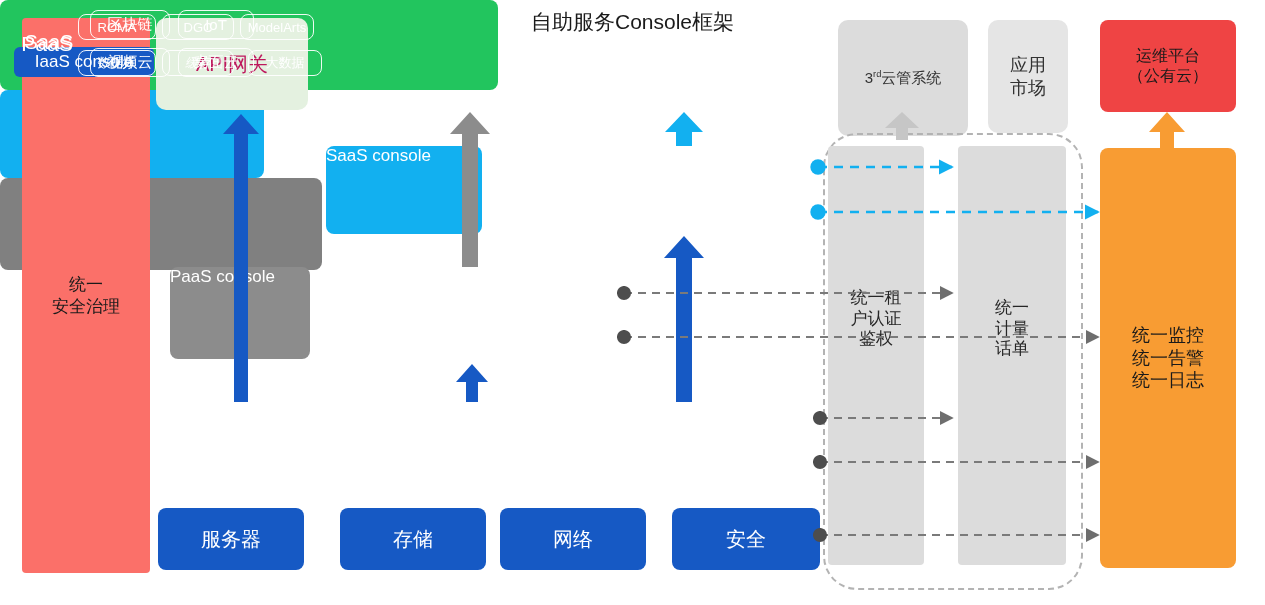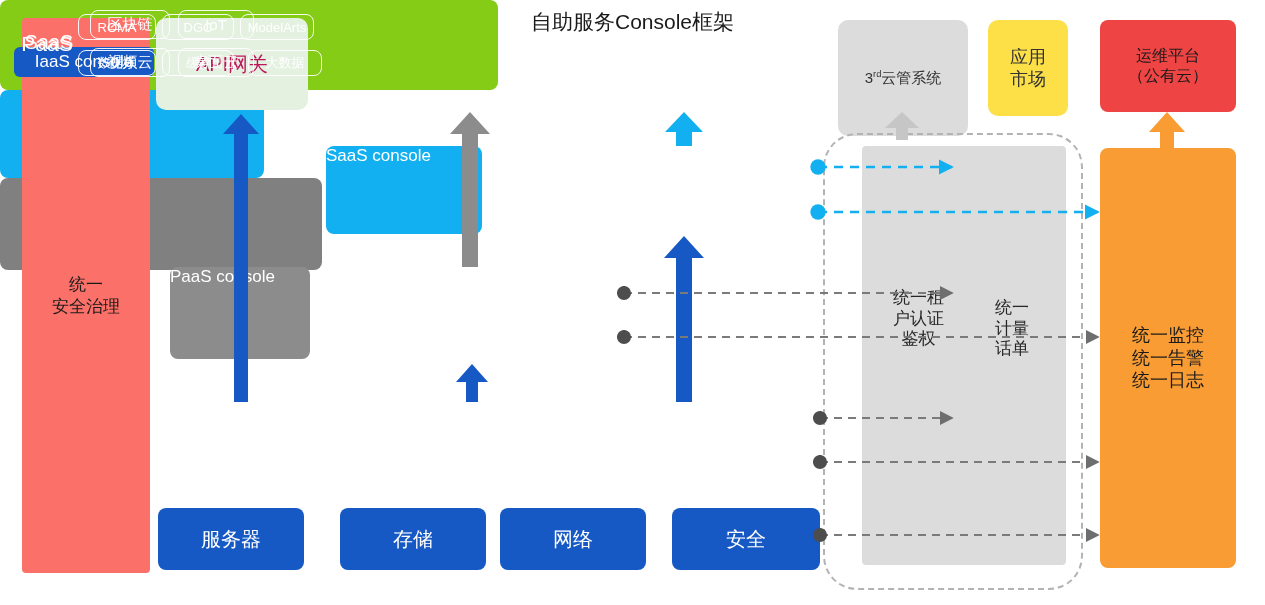--- a/index.html
+++ b/index.html
@@ -7,30 +7,30 @@
   #stage{position:relative;width:1265px;height:605px;background:#fff;overflow:hidden;}
   .box{position:absolute;box-sizing:border-box;display:flex;align-items:center;justify-content:center;text-align:center;line-height:1.25;}
 
   
   .gov{left:22px;top:18px;width:128px;height:555px;background:#fb7069;border-radius:4px;color:#1a1a1a;font-size:17px;}
 
   
   .apigw{left:156px;top:18px;width:152px;height:92px;background:#e4f1e0;border-radius:10px;color:#be185d;font-size:20px;}
 
   
-  .console{left:322px;top:20px;width:498px;height:90px;background:#84cc16;border-radius:8px;display:block;}
+  .console{left:322px;top:20px;width:498px;height:90px;background:#22c55e;border-radius:8px;display:block;}
   .console-title{position:absolute;left:0;right:0;top:8px;text-align:center;font-size:21px;color:#1a1a1a;}
   .cbtn{position:absolute;top:47px;height:30px;border-radius:6px;display:flex;align-items:center;justify-content:center;color:#fff;font-size:17px;}
   .cbtn.iaas{left:14px;width:140px;background:#1659c4;}
   .cbtn.paas{left:170px;width:140px;background:#8c8c8c;}
   .cbtn.saas{left:326px;width:156px;background:#12b0f0;}
 
   
   .g3rd{left:838px;top:20px;width:130px;height:116px;background:#dcdcdc;border-radius:10px;color:#333;font-size:15px;}
-  .gmkt{left:988px;top:20px;width:80px;height:96px;background:#fde047;border-radius:10px;color:#333;font-size:18px;}
+  .gmkt{left:988px;top:20px;width:80px;height:113px;background:#e5e5e5;border-radius:10px;color:#333;font-size:18px;}
 
   
   .ops-top{left:1100px;top:20px;width:136px;height:92px;background:#ef4444;border-radius:8px;color:#1a1a1a;font-size:16px;}
   .ops-side{left:1100px;top:148px;width:136px;height:420px;background:#f89c33;border-radius:8px;color:#1a1a1a;font-size:18px;}
 
   
   .saas{left:552px;top:146px;width:264px;height:88px;background:#12b0f0;border-radius:8px;display:block;}
   .saas-label{position:absolute;left:12px;top:31px;width:74px;text-align:center;color:#fff;font-size:20px;}
   .pill{position:absolute;box-sizing:border-box;border:1.6px solid rgba(255,255,255,.92);border-radius:8px;display:flex;align-items:center;justify-content:center;color:#fff;font-size:15px;}
   .saas .pill{height:29px;}
@@ -62,21 +62,21 @@
   
   .hw{top:508px;height:62px;background:#1659c4;border-radius:8px;color:#fff;font-size:20px;}
   .hw1{left:158px;width:146px;}
   .hw2{left:340px;width:146px;}
   .hw3{left:500px;width:146px;}
   .hw4{left:672px;width:148px;}
 
   
   .dashed-wrap{position:absolute;left:823px;top:133px;width:260px;height:457px;border:2.5px dashed #b3b3b3;border-radius:34px;box-sizing:border-box;}
   .gbar{position:absolute;background:#dcdcdc;border-radius:4px;color:#262626;font-size:17px;}
-  .gbar1{left:862px;top:146px;width:113px;height:419px;}
+  .gbar1{left:828px;top:146px;width:96px;height:419px;}
   .gbar2{left:958px;top:146px;width:108px;height:419px;}
   .gbar-txt{position:absolute;left:0;right:0;text-align:center;line-height:1.22;}
   .gbar1 .gbar-txt{top:142px;}
   .gbar2 .gbar-txt{top:152px;}
 
   svg.overlay{position:absolute;left:0;top:0;width:1265px;height:605px;pointer-events:none;}
   sup{font-size:.62em;vertical-align:super;}
 </style>
 </head>
 <body>

